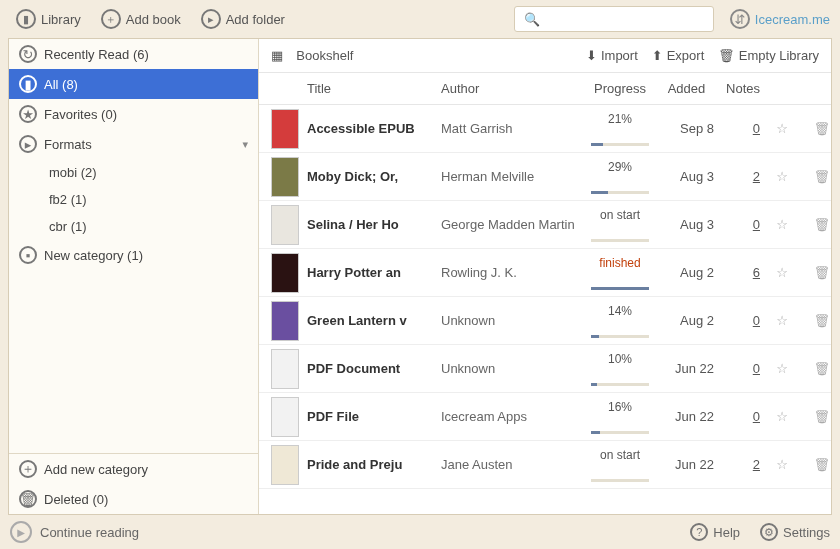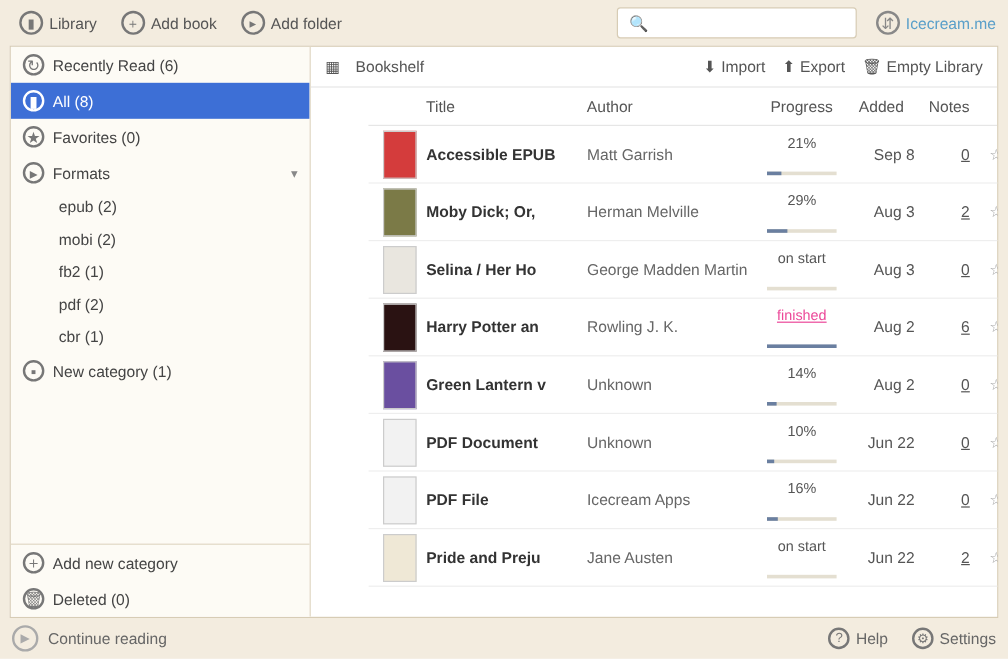--- a/index.html
+++ b/index.html
@@ -19,30 +19,30 @@
 .side-item { display: flex; align-items: center; gap: 7px; padding: 6px 10px; cursor: pointer; color: #444; }
 .side-item.active { background: #3d6fd6; color: #fff; }
 .side-item .ico { width: 18px; height: 18px; display: inline-flex; align-items: center; justify-content: center; font-size: 13px; }
 .side-item.child { padding-left: 40px; }
 .side-item .chev { margin-left: auto; color: #888; font-size: 11px; }
 .side-bottom { border-top: 1px solid #e0d8c5; }
 .content { flex: 1; display: flex; flex-direction: column; overflow: hidden; }
 .shelf-bar { display: flex; align-items: center; height: 34px; padding: 0 12px; gap: 12px; border-bottom: 1px solid #e6e6e6; color: #555; }
 .shelf-bar .right-actions { margin-left: auto; display: flex; gap: 14px; }
 .shelf-bar .ract { display: flex; align-items: center; gap: 4px; cursor: pointer; }
-.table-head, .row { display: grid; grid-template-columns: 32px 130px 140px 70px 55px 42px 36px 36px; align-items: center; gap: 4px; margin-left: 48px; }
+.table-head, .row { display: grid; grid-template-columns: 32px 130px 140px 70px 55px 42px 36px 36px; align-items: center; gap: 4px; }
 .table-head { padding: 8px 12px; border-bottom: 1px solid #e6e6e6; color: #555; font-weight: 400; }
 .table-body { flex: 1; overflow: auto; }
 .row { padding: 0 12px; height: 48px; border-bottom: 1px solid #eee; }
 .cover { width: 28px; height: 40px; background: #ddd; border: 1px solid #ccc; }
 .title-cell { font-weight: 700; white-space: nowrap; overflow: hidden; text-overflow: ellipsis; color: #333; }
 .author-cell { color: #666; white-space: nowrap; overflow: hidden; text-overflow: ellipsis; }
 .progress-wrap { display: flex; flex-direction: column; align-items: center; gap: 17px; }
 .progress-text { font-size: 12px; color: #555; }
-.progress-text.finished { color: #ec4899; text-decoration: underline; }
+.progress-text.finished { color: #c2410c; }
 .progress-bar { width: 58px; height: 3px; background: #e4dfd1; position: relative; }
 .progress-fill { background: #6a7fa0; height: 100%; }
 .added-cell, .notes-cell { text-align: right; color: #555; }
 .notes-cell { text-decoration: underline; }
 .star-cell, .trash-cell { text-align: center; color: #aaa; cursor: pointer; }
 .footer { display: flex; align-items: center; height: 34px; padding: 0 10px; gap: 8px; color: #666; }
 .footer .play { width: 22px; height: 22px; border: 2px solid #aaa; border-radius: 50%; display: flex; align-items: center; justify-content: center; color: #aaa; font-size: 10px; }
 .footer .ract { display: flex; align-items: center; gap: 5px; cursor: pointer; margin-left: 12px; }
 .circ { width: 18px; height: 18px; border: 2px solid #777; border-radius: 50%; display: inline-flex; align-items: center; justify-content: center; font-size: 11px; color: #777; }
 </style>
@@ -88,30 +88,24 @@
         <span class="ico circ">★</span>
         <span>Favorites (0)</span>
       </div>
       <div class="side-item">
         <span class="ico circ">▸</span>
         <span>Formats</span>
         <span class="chev">▾</span>
       </div>
       <div id="formats-list">
           <div class="side-item child">
-            <span>epub (2)</span>
-          </div>
-          <div class="side-item child">
             <span>mobi (2)</span>
           </div>
           <div class="side-item child">
             <span>fb2 (1)</span>
-          </div>
-          <div class="side-item child">
-            <span>pdf (2)</span>
           </div>
           <div class="side-item child">
             <span>cbr (1)</span>
           </div>
         </div>
       <div class="side-item">
         <span class="ico circ">▪</span>
         <span>New category (1)</span>
       </div>
     </div>

